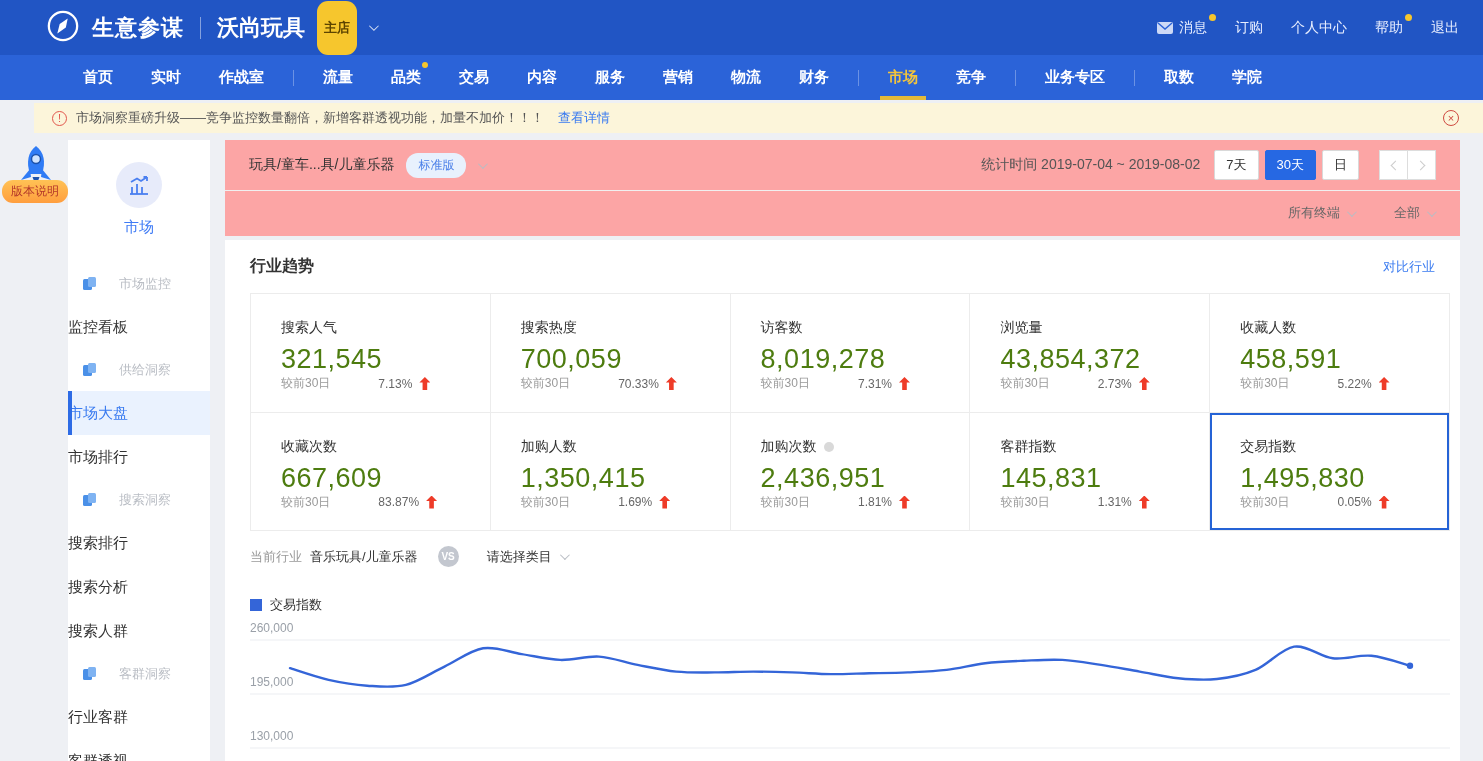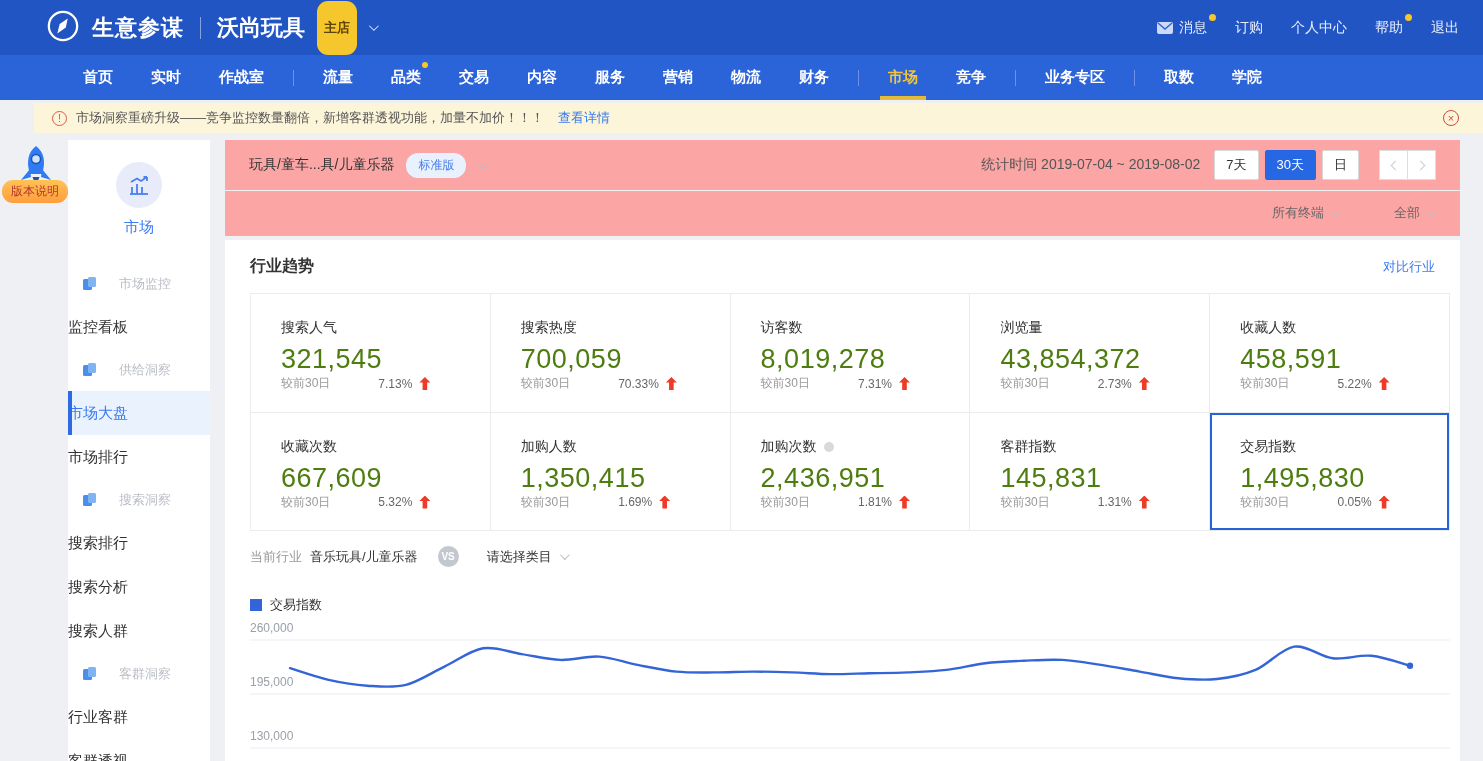--- a/index.html
+++ b/index.html
@@ -58,21 +58,21 @@
   .stat-text { font-size:14px; color:#555; }
   .range-btns { display:flex; gap:6px; }
   .rbtn { height:30px; padding:0 11px; border:1px solid #d9d9d9; background:#fff; font-size:13px; color:#333; display:flex; align-items:center; cursor:pointer; border-radius:2px; }
   .rbtn.active { background:#2668e3; border-color:#2668e3; color:#fff; }
   .pager { display:flex; margin-left:6px; }
   .pbtn { width:29px; height:30px; border:1px solid #ddd; background:#fff; display:flex; align-items:center; justify-content:center; cursor:pointer; }
   .pbtn + .pbtn { margin-left:-1px; }
   .pchev { width:7px; height:7px; border-right:1.5px solid #ccc; border-bottom:1.5px solid #ccc; display:inline-block; }
   .pchev.left { transform:rotate(135deg); margin-left:3px; }
   .pchev.right { transform:rotate(-45deg); margin-right:3px; }
-  .c1-row2 { height:44px; display:flex; align-items:center; justify-content:flex-end; gap:56px; padding-right:26px; font-size:13px; color:#666; }
+  .c1-row2 { height:44px; display:flex; align-items:center; justify-content:flex-end; gap:40px; padding-right:26px; font-size:13px; color:#666; }
   .filter { display:flex; align-items:center; gap:7px; cursor:pointer; }
 
   
   .card2 { position:absolute; left:225px; top:240px; width:1235px; height:521px; background:#fff; }
   .trend-head { height:53px; display:flex; align-items:center; padding:0 25px; }
   .trend-title { font-size:16px; font-weight:bold; color:#333; }
   .compare-link { margin-left:auto; font-size:13px; color:#3a7bf0; cursor:pointer; }
   .metric-grid { position:absolute; left:25px; top:53px; width:1200px; height:238px; display:grid; grid-template-columns:repeat(5,1fr); grid-template-rows:1fr 1fr; border-top:1px solid #ececec; border-left:1px solid #ececec; }
   .metric-card { border-right:1px solid #ececec; border-bottom:1px solid #ececec; padding:25px 0 0 30px; cursor:pointer; }
   .metric-card.selected { box-shadow:inset 0 0 0 2px #2563d6; }
@@ -383,21 +383,21 @@
             <span class="up-arrow"></span>
           </div>
       </div>
       <div class="metric-card">
         <div class="m-label">
             <span>收藏次数</span>
           </div>
         <div class="m-value">667,609</div>
         <div class="m-foot">
             <span>较前30日</span>
-            <span class="m-change">5.32%</span>
+            <span class="m-change">83.87%</span>
             <span class="up-arrow"></span>
           </div>
       </div>
       <div class="metric-card">
         <div class="m-label">
             <span>加购人数</span>
           </div>
         <div class="m-value">1,350,415</div>
         <div class="m-foot">
             <span>较前30日</span>

